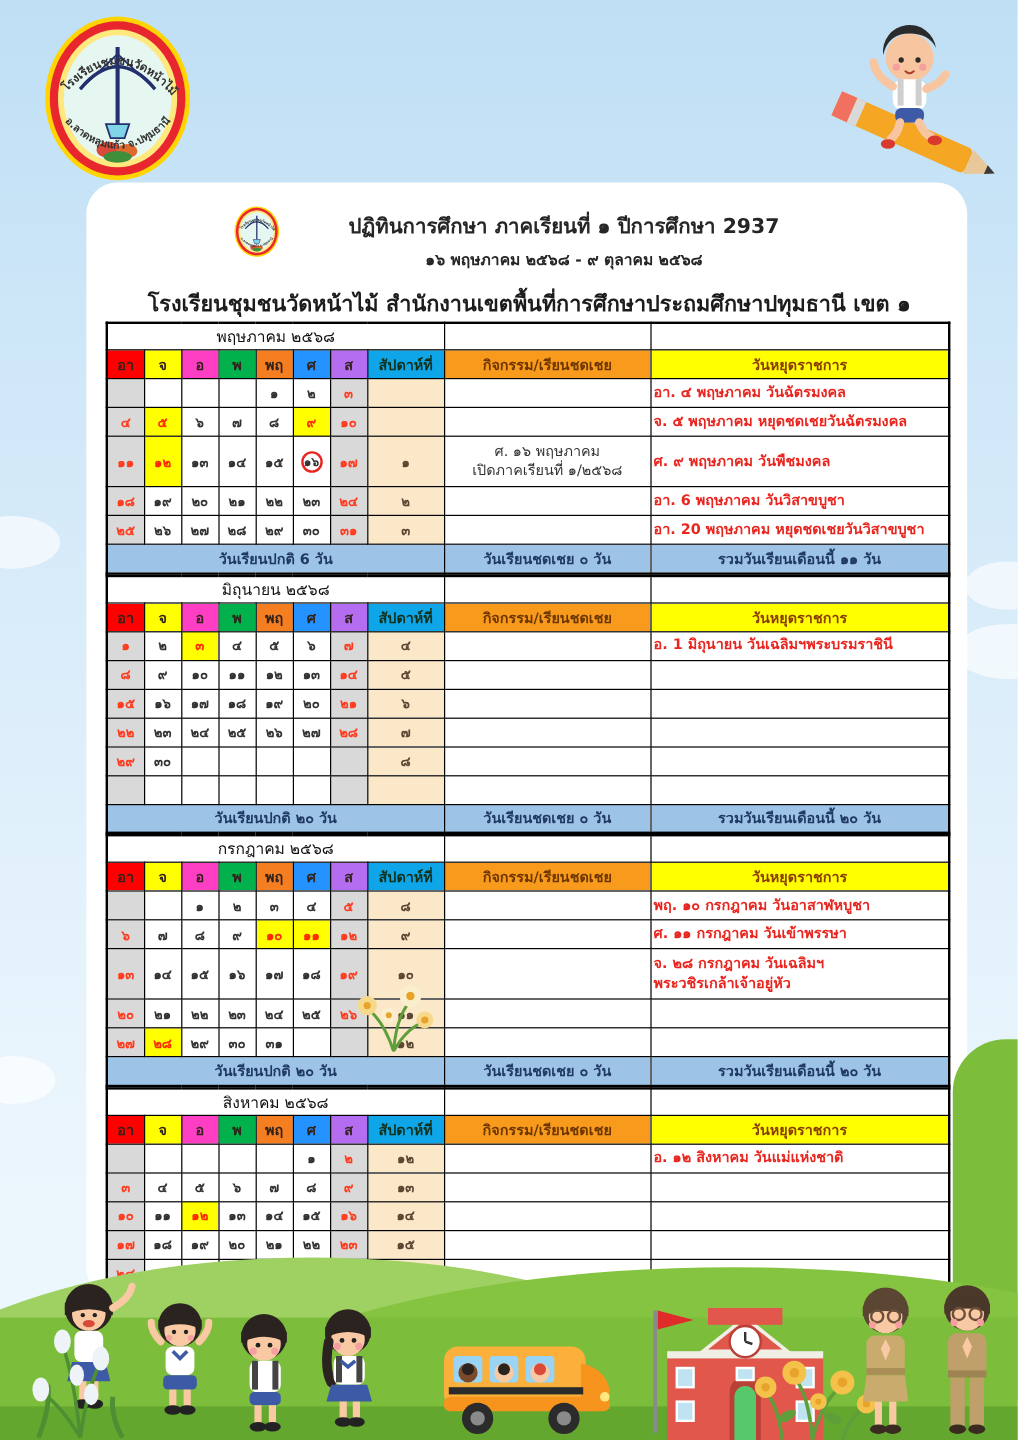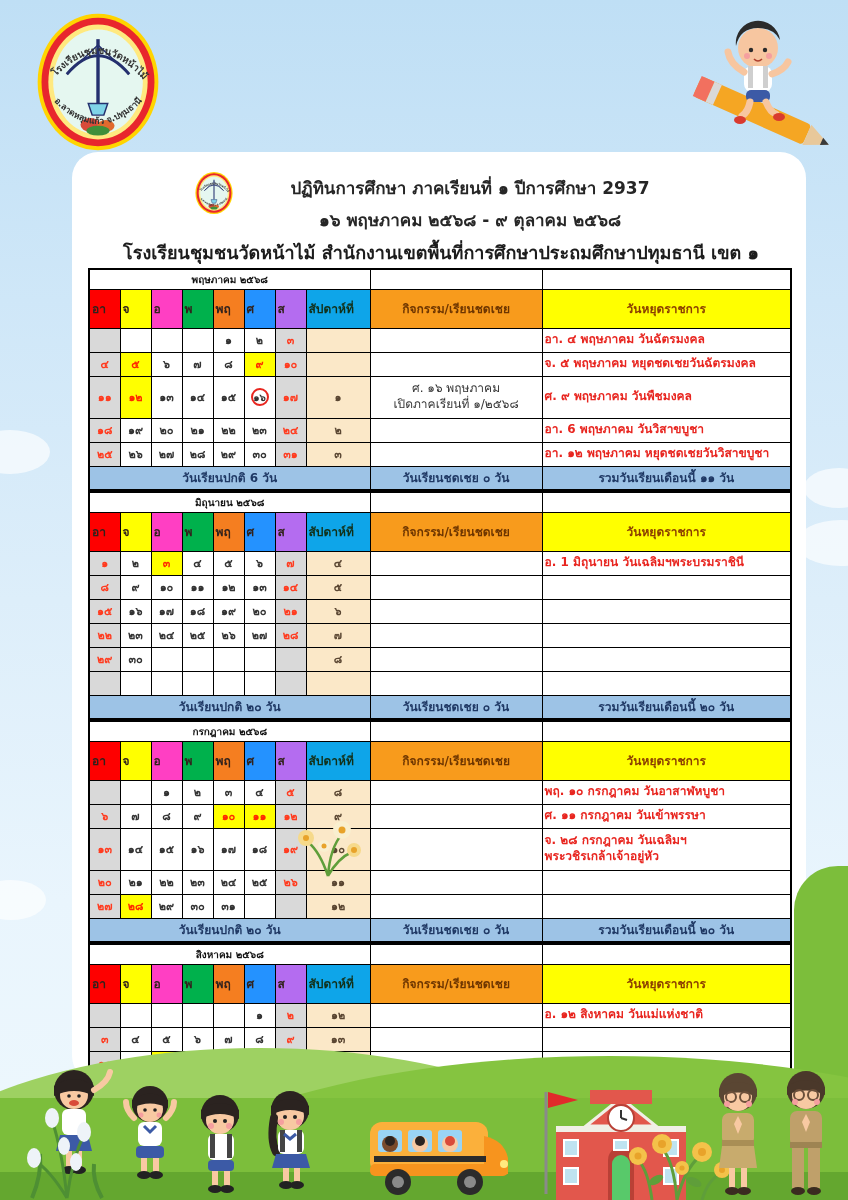--- a/index.html
+++ b/index.html
@@ -15,33 +15,33 @@
   
   .right-bush{position:absolute;left:794px;top:866px;width:60px;height:300px;background:#7cbe3b;border-radius:44px 0 0 14px;}
   
   .hill-light{position:absolute;left:-120px;top:1048px;width:760px;height:320px;background:#9ed162;border-radius:50%;}
   .hill-main{position:absolute;left:120px;top:1056px;width:980px;height:340px;background:#85c440;border-radius:50%;}
   .grass-base{position:absolute;left:0;top:1098px;width:848px;height:102px;background:#7cbe3b;}
   .grass-bottom{position:absolute;left:0;top:1172px;width:848px;height:28px;background:#64a72f;}
   
   .hdr-line{position:absolute;text-align:center;color:#262626;font-weight:bold;}
   .h1{left:240px;top:174px;width:460px;font-size:17px;}
-  .h2{left:240px;top:206px;width:460px;font-size:17px;}
+  .h2{left:240px;top:206px;width:460px;font-size:13px;}
   .h3{left:78px;top:238px;width:726px;font-size:18px;color:#1c1c1c;}
   .mini-logo{position:absolute;left:190px;top:164px;width:48px;height:58px;}
   .big-logo{position:absolute;left:18px;top:8px;width:160px;height:148px;}
   .boy-pencil{position:absolute;left:672px;top:2px;width:172px;height:158px;}
   
   .tables{position:absolute;left:88px;top:268px;width:702px;}
   table.cal{border-collapse:collapse;table-layout:fixed;width:702px;margin:0;}
   table.cal td{border:1px solid #000;padding:0 2px;overflow:hidden;}
   table.cal{border:2px solid #000;}
-  td.title{height:20px;text-align:center;font-size:10px;font-weight:bold;color:#111;background:#fff;}
+  td.title{height:20px;text-align:center;font-size:13px;font-weight:normal;color:#111;background:#fff;}
   td.title-side{background:#fff;}
-  td.dh,td.wh{height:39px;text-align:left;font-size:12px;font-weight:bold;color:#31221c;}
+  td.dh,td.wh{height:24px;text-align:center;font-size:12px;font-weight:bold;color:#31221c;}
   td.wh{background:#0ea5e9;color:#123018;}
   td.ah{background:#f89b1c;color:#6d3500;text-align:center;font-size:12px;font-weight:bold;}
   td.hh{background:#ffff00;color:#8a3d00;text-align:center;font-size:12px;font-weight:bold;}
   tr.wrow{height:24px;}
   tr.tall{height:42px;}
   td.dc{text-align:center;font-size:11px;font-weight:600;color:#333;background:#fff;}
   td.dc.we{background:#d9d9d9;color:#ff3b1f;}
   td.dc.hol{background:#ffff00;color:#ff2a00;}
   td.dc.circle{background:#fff;color:#333;}
   .circ{display:inline-flex;align-items:center;justify-content:center;width:18px;height:18px;border:2px solid #e8251f;border-radius:50%;font-size:10px;}
@@ -214,21 +214,21 @@
           <tr class="wrow">
             <td class="dc we" data-name="day-cell">๒๕</td>
             <td class="dc" data-name="day-cell">๒๖</td>
             <td class="dc" data-name="day-cell">๒๗</td>
             <td class="dc" data-name="day-cell">๒๘</td>
             <td class="dc" data-name="day-cell">๒๙</td>
             <td class="dc" data-name="day-cell">๓๐</td>
             <td class="dc we" data-name="day-cell">๓๑</td>
             <td class="wc" data-name="week-number-cell">๓</td>
             <td class="ac" data-name="activity-cell"></td>
-            <td class="hc" data-name="holiday-cell">อา. ๑๒ พฤษภาคม หยุดชดเชยวันวิสาขบูชา</td>
+            <td class="hc" data-name="holiday-cell">อา. 20 พฤษภาคม หยุดชดเชยวันวิสาขบูชา</td>
           </tr>
           <tr class="sum">
             <td colspan="8" data-name="summary-normal-days">วันเรียนปกติ 6 วัน</td>
             <td data-name="summary-makeup-days">วันเรียนชดเชย ๐ วัน</td>
             <td data-name="summary-total-days">รวมวันเรียนเดือนนี้ ๑๑ วัน</td>
           </tr>
         </tbody>
       </table>
     </div>
   <div data-name="month-section-june">

